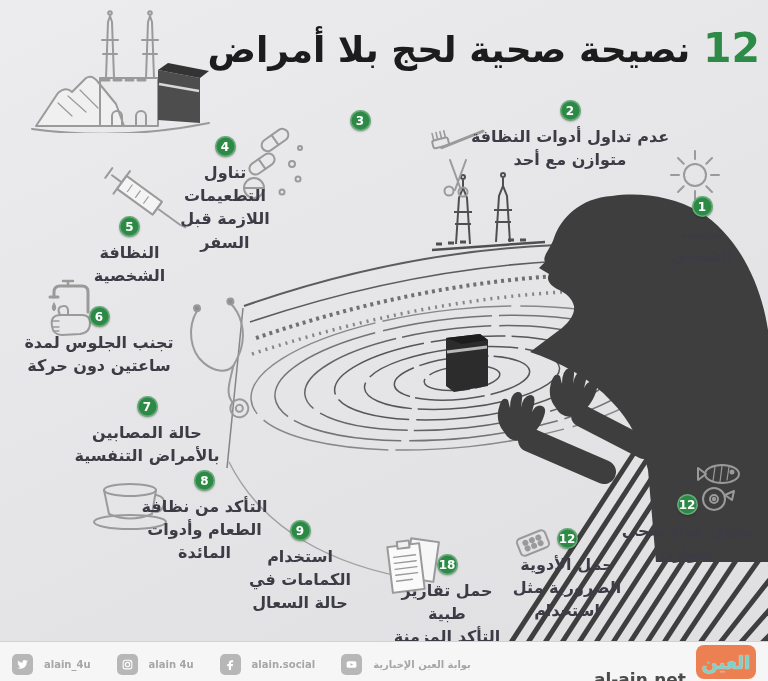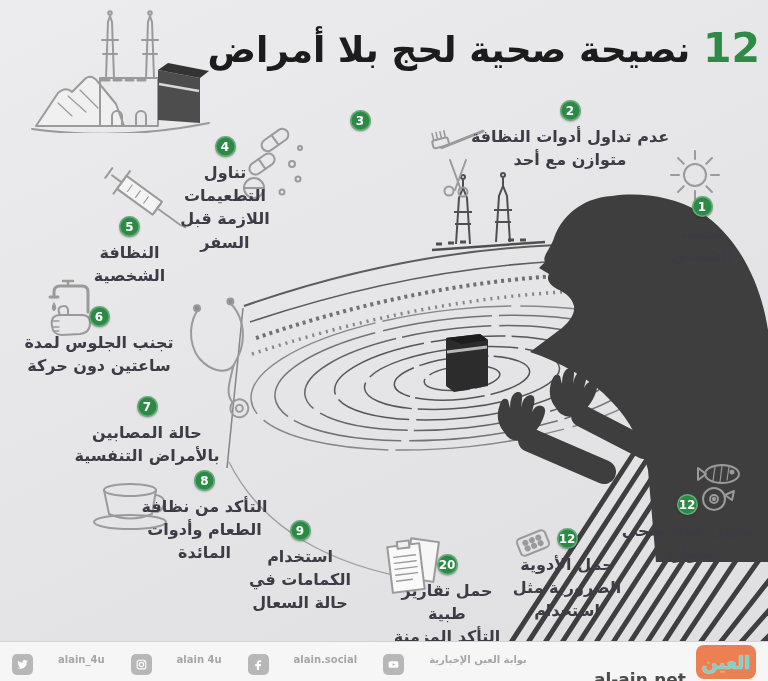--- a/index.html
+++ b/index.html
@@ -53,21 +53,21 @@
   .ic-pack{left:512px;top:524px;}
   .ic-fish{left:688px;top:458px;}
   .ic-mosque{left:28px;top:8px;}
   .scene{position:absolute;left:0;top:0;pointer-events:none;}
   
   .footer{
     position:absolute;left:0;bottom:0;width:768px;height:40px;
     background:#f6f6f7;border-top:1px solid #d2d2d4;
     display:flex;align-items:center;padding:0 12px;box-sizing:border-box;
   }
-  .social{display:flex;align-items:flex-start;gap:25px;margin-right:26px;margin-top:6px;}
+  .social{display:flex;align-items:center;gap:11px;margin-right:26px;margin-top:6px;}
   .sbox{width:21px;height:21px;border-radius:5px;background:#b7b7b7;
     display:flex;align-items:center;justify-content:center;flex:0 0 auto;}
   .slabel{font-size:10px;color:#a6a6a6;font-weight:bold;white-space:nowrap;}
   .slabel.ar{direction:rtl;}
   .site{margin-left:auto;font-size:17px;color:#4c4c4c;font-weight:bold;margin-right:10px;margin-top:36px;}
   .logo{
     width:60px;height:34px;border-radius:8px;background:#ec8052;
     display:flex;align-items:center;justify-content:center;
     color:#7ed0c9;font-size:19px;font-weight:bold;direction:rtl;
     text-shadow:0 0 1px #fdfdfd;
@@ -357,21 +357,21 @@
 الطعام وأدوات
 المائدة</div>
   </div>
   <div class="tip tip9">
     <div class="badge">9</div>
     <div class="tip-text">استخدام
 الكمامات في
 حالة السعال</div>
   </div>
   <div class="tip tip10">
-    <div class="badge">20</div>
+    <div class="badge">18</div>
     <div class="tip-text">حمل تقارير طبية
 التأكد المزمنة</div>
   </div>
   <div class="tip tip11">
     <div class="badge">12</div>
     <div class="tip-text">حمل الأدوية
 الضرورية مثل
 استخدام</div>
   </div>
   <div class="tip tip12">

